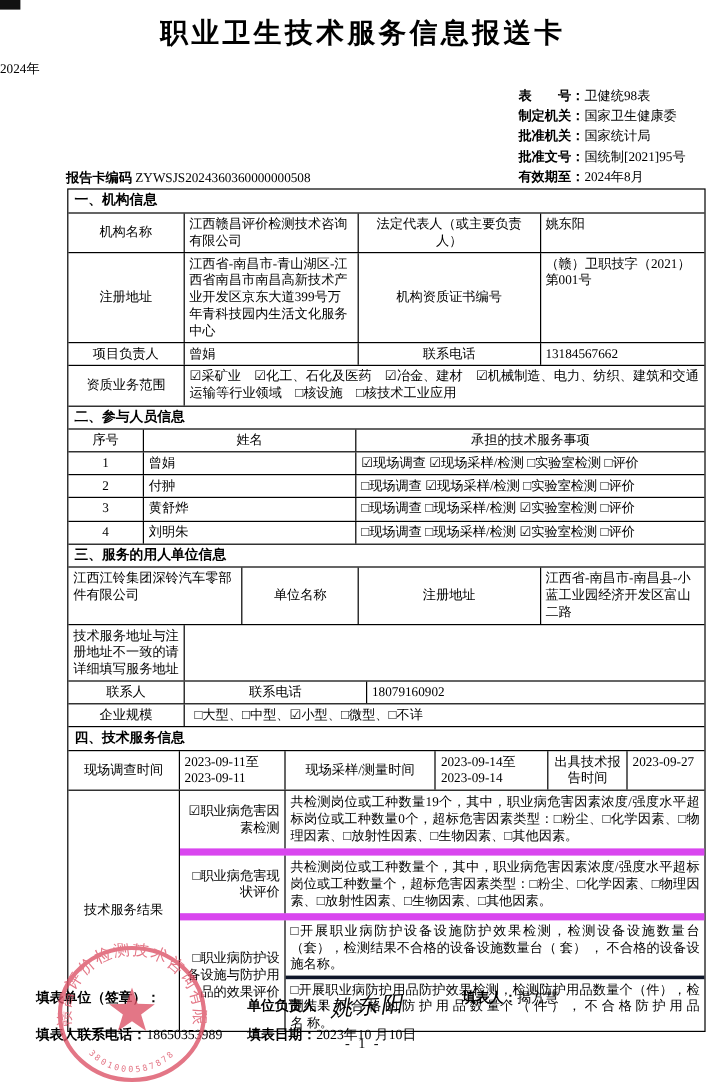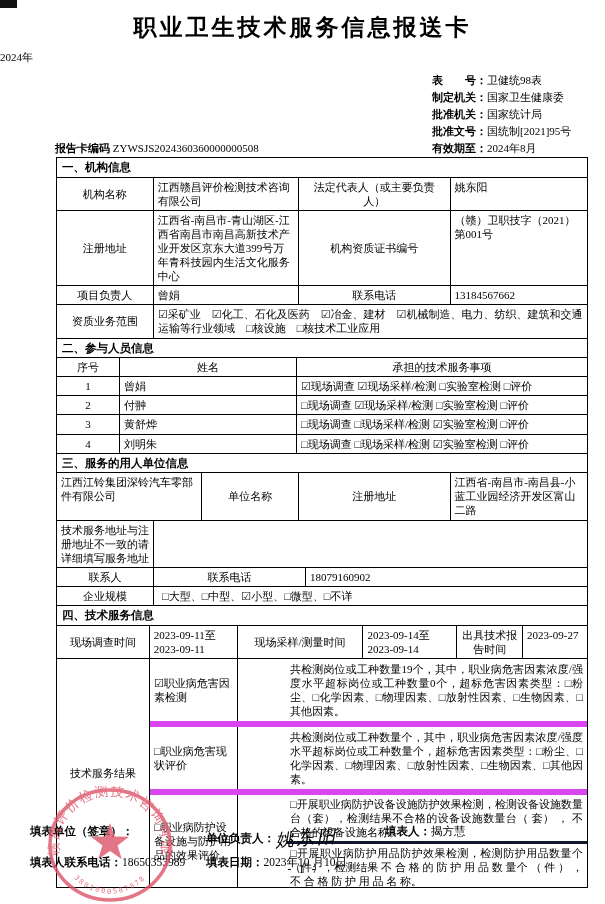--- a/index.html
+++ b/index.html
@@ -23,32 +23,32 @@
   .form-table{
     position:absolute;left:56px;top:157px;width:532px;
     border:1.5px solid #000;font-size:11px;line-height:1.28;
     display:flex;flex-direction:column;box-sizing:border-box;
   }
   .tr{display:flex;border-bottom:1px solid #000;box-sizing:border-box;}
   .tr:last-child{border-bottom:none;}
   .cell{border-right:1px solid #000;box-sizing:border-box;padding:2px 4px;}
   .cell:last-child{border-right:none;}
   .lab{display:flex;align-items:center;justify-content:center;text-align:center;}
-  .lab.left{justify-content:flex-start;text-align:left;}
+  .lab.left{justify-content:flex-start;text-align:right;}
   .val{display:flex;align-items:flex-start;text-align:left;}
   .val.mid{align-items:center;}
   .sec{
     font-family:"Liberation Sans","DejaVu Sans",sans-serif;
     font-weight:bold;font-size:11.5px;padding:2px 5px;min-height:16px;
     display:flex;align-items:center;
   }
   .subcol{flex:1;display:flex;flex-direction:column;}
   .subrow{display:flex;border-bottom:6px solid #d946ef;box-sizing:border-box;flex:1;}
   .subrow:last-child{border-bottom:none;}
-  .justify{text-align:justify;margin-left:48px;}
+  .justify{text-align:justify;}
   .footer-line1{position:absolute;left:30px;top:824px;width:560px;font-size:11.5px;}
   .footer-line2{position:absolute;left:30px;top:855px;width:560px;font-size:11.5px;}
   .f-label{font-family:"Liberation Sans","DejaVu Sans",sans-serif;font-weight:600;}
   .fp1{position:absolute;left:0;top:0;}
   .fp2{position:absolute;left:176px;top:0;}
   .fp3{position:absolute;left:355px;top:0;}
   .signature{
     display:inline-block;font-size:18px;font-style:italic;
     transform:rotate(-4deg) translateY(2px);letter-spacing:3px;
     font-family:"DejaVu Serif",serif;

